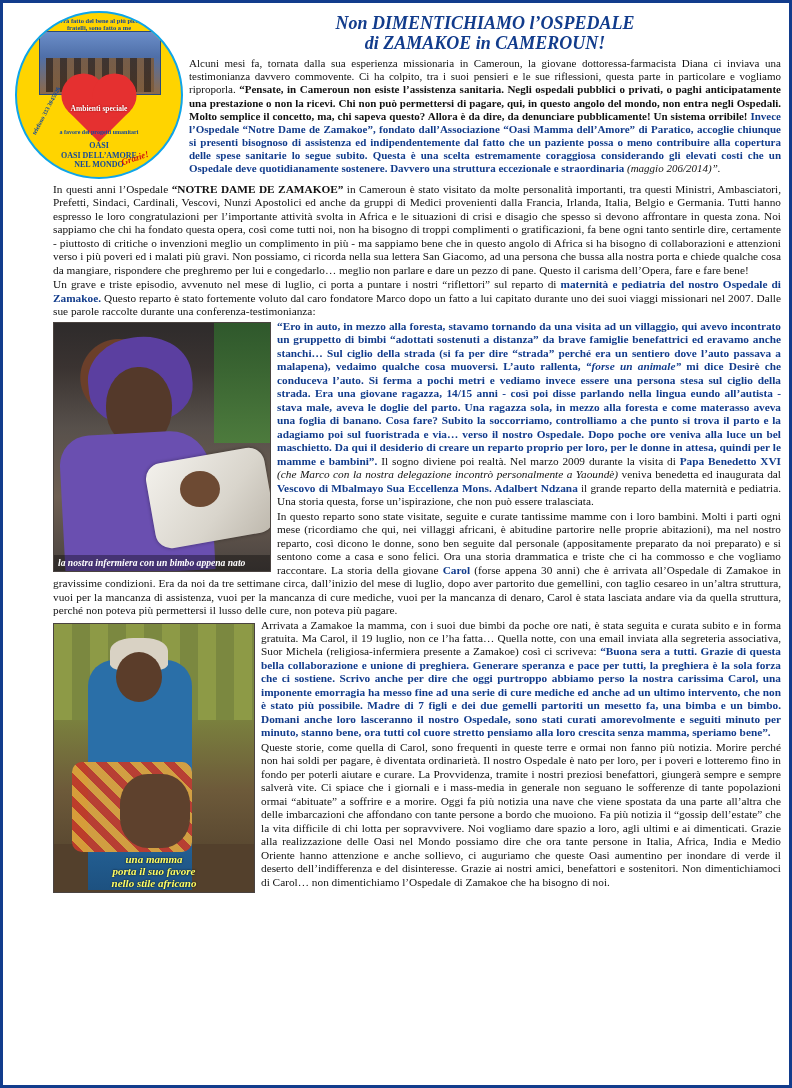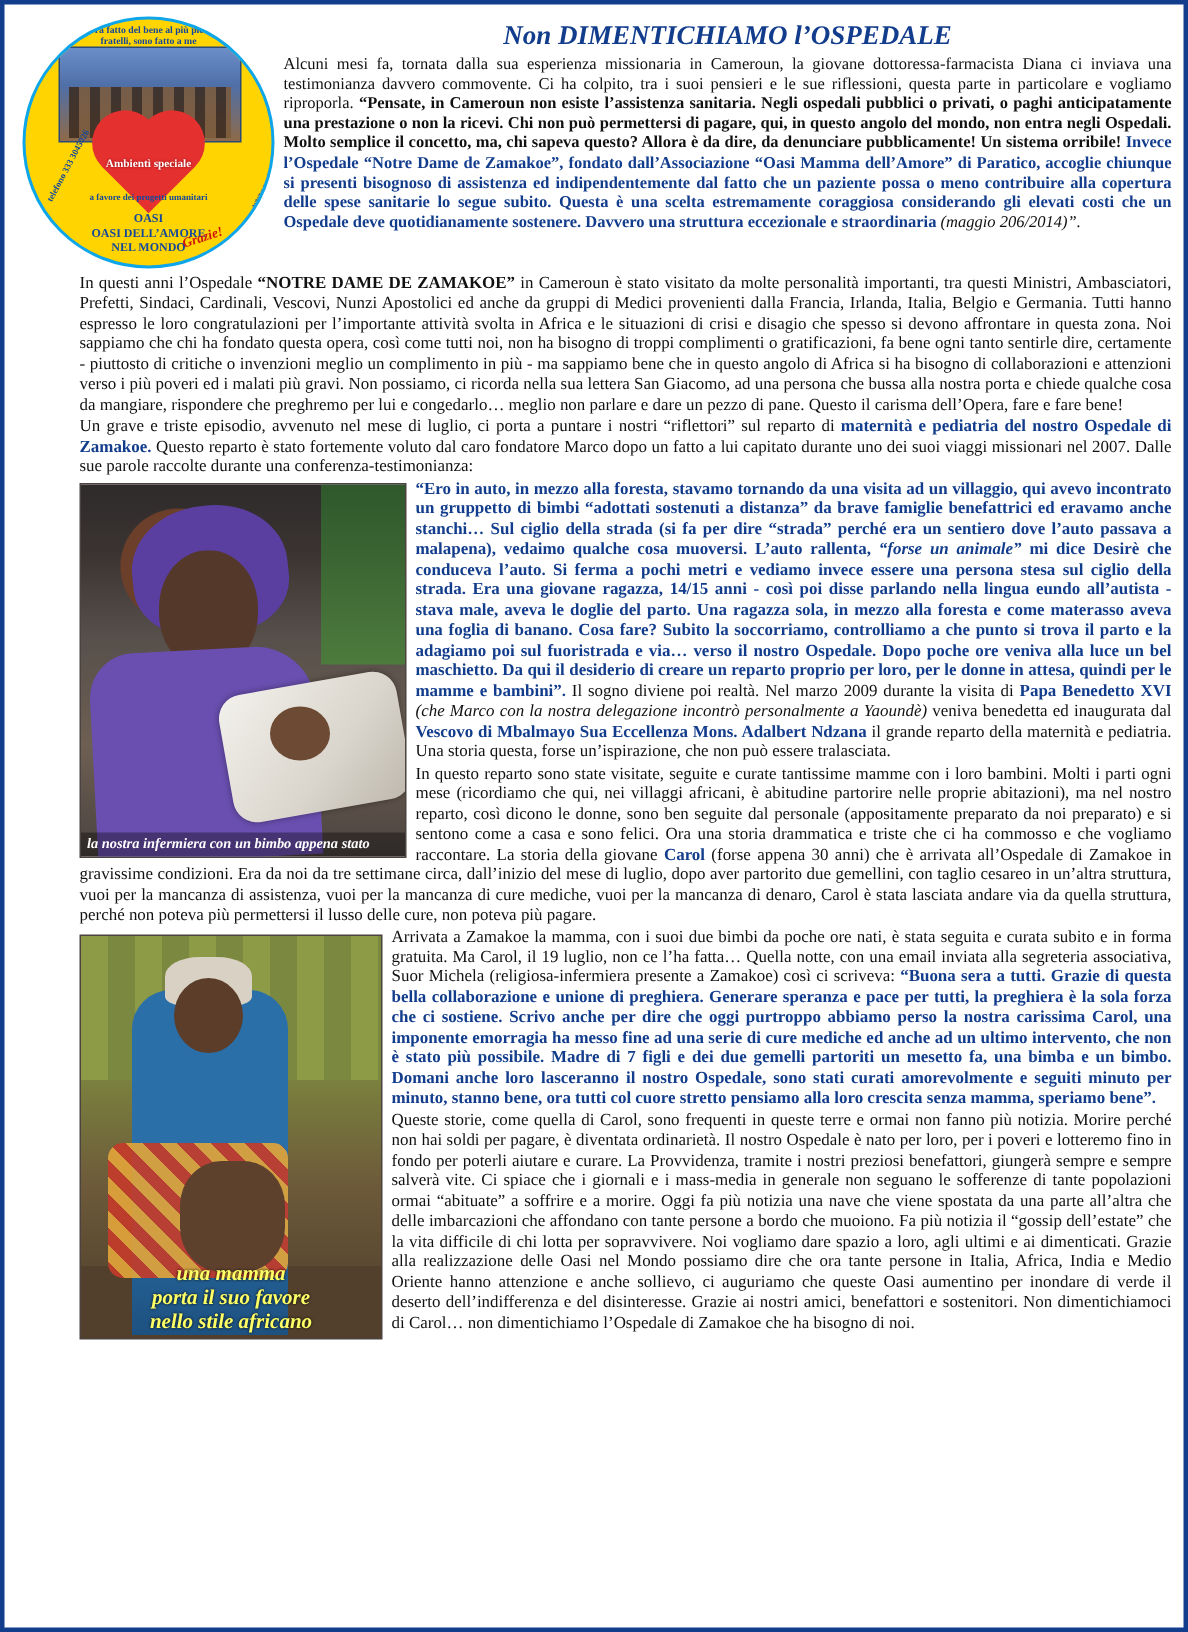--- a/index.html
+++ b/index.html
@@ -157,21 +157,21 @@
     background:linear-gradient(180deg,#2a6fa8 0 60%,#1d5180 100%);border-radius:26px 26px 0 0;}
   .p2-head{position:absolute;left:62px;top:28px;width:46px;height:50px;background:#5b3d2a;border-radius:50%;}
   .p2-scarf{position:absolute;left:56px;top:14px;width:58px;height:32px;background:#d9d2c4;border-radius:40% 40% 18% 18%;}
   .p2-baby{position:absolute;left:66px;top:150px;width:70px;height:74px;background:#5e412d;border-radius:40%;}
   .p2-cloth{position:absolute;left:18px;top:138px;width:120px;height:90px;
     background:repeating-linear-gradient(45deg,#c43b2a 0 8px,#e0a33a 8px 16px);opacity:.92;border-radius:10px;}
   .p2-ground{position:absolute;left:0;bottom:0;width:200px;height:48px;background:#53402c;}
   .caption2{
     position:absolute;left:0;bottom:2px;width:100%;
     text-align:center;
-    font-size:14px;font-weight:bold;font-style:italic;color:#ffff66;
+    font-size:11px;font-weight:bold;font-style:italic;color:#ffff66;
     line-height:1.12;
     text-shadow:0 0 2px #000;
   }
   .clearfix:after{content:"";display:block;clear:both;}
 </style>
 </head>
 <body>
 
 <div class="page">
 
@@ -191,20 +191,21 @@
         </div>
         <div class="logo-tel">telefono 333 3045026</div>
         <div class="logo-web">www.oasimadredellamore.it</div>
         <div class="logo-grazie">Grazie!</div>
       </div>
     </div>
 
     <div class="title-wrap">
       <div class="title">
         <div>Non DIMENTICHIAMO l’OSPEDALE</div>
+        <div>di ZAMAKOE in CAMEROUN!</div>
       </div>
       <p class="intro">
         <span>Alcuni mesi fa, tornata dalla sua esperienza missionaria in Cameroun, la giovane dottoressa-farmacista Diana ci inviava una testimonianza davvero commovente. Ci ha colpito, tra i suoi pensieri e le sue riflessioni, questa parte in particolare e vogliamo riproporla.</span>
         <b>“Pensate, in Cameroun non esiste l’assistenza sanitaria. Negli ospedali pubblici o privati, o paghi anticipatamente una prestazione o non la ricevi. Chi non può permettersi di pagare, qui, in questo angolo del mondo, non entra negli Ospedali. Molto semplice il concetto, ma, chi sapeva questo? Allora è da dire, da denunciare pubblicamente! Un sistema orribile!</b>
         <b class="blue">Invece l’Ospedale “Notre Dame de Zamakoe”, fondato dall’Associazione “Oasi Mamma dell’Amore” di Paratico, accoglie chiunque si presenti bisognoso di assistenza ed indipendentemente dal fatto che un paziente possa o meno contribuire alla copertura delle spese sanitarie lo segue subito. Questa è una scelta estremamente coraggiosa considerando gli elevati costi che un Ospedale deve quotidianamente sostenere. Davvero una struttura eccezionale e straordinaria</b>
         <i>(maggio 206/2014)”.</i>
       </p>
     </div>
   </div>
 
@@ -219,21 +220,21 @@
     </p>
 
     <div class="fig-left">
       <div class="photo1">
         <div class="p1-green"></div>
         <div class="p1-headwrap"></div>
         <div class="p1-face"></div>
         <div class="p1-body"></div>
         <div class="p1-bundle"></div>
         <div class="p1-baby"></div>
-        <div class="caption">la nostra infermiera con un bimbo appena stato</div>
+        <div class="caption">la nostra infermiera con un bimbo appena nato</div>
       </div>
     </div>
 
     <p>
       <b class="blue">“Ero in auto, in mezzo alla foresta, stavamo tornando da una visita ad un villaggio, qui avevo incontrato un gruppetto di bimbi “adottati sostenuti a distanza” da brave famiglie benefattrici ed eravamo anche stanchi… Sul ciglio della strada (si fa per dire “strada” perché era un sentiero dove l’auto passava a malapena), vedaimo qualche cosa muoversi. L’auto rallenta, </b><b class="blue" style="font-style:italic">“forse un animale”</b><b class="blue"> mi dice Desirè che conduceva l’auto. Si ferma a pochi metri e vediamo invece essere una persona stesa sul ciglio della strada. Era una giovane ragazza, 14/15 anni - così poi disse parlando nella lingua eundo all’autista - stava male, aveva le doglie del parto. Una ragazza sola, in mezzo alla foresta e come materasso aveva una foglia di banano. Cosa fare? Subito la soccorriamo, controlliamo a che punto si trova il parto e la adagiamo poi sul fuoristrada e via… verso il nostro Ospedale. Dopo poche ore veniva alla luce un bel maschietto. Da qui il desiderio di creare un reparto proprio per loro, per le donne in attesa, quindi per le mamme e bambini”.</b><span> Il sogno diviene poi realtà. Nel marzo 2009 durante la visita di </span><b class="blue">Papa Benedetto XVI</b><i> (che Marco con la nostra delegazione incontrò personalmente a Yaoundè)</i><span> veniva benedetta ed inaugurata dal </span><b class="blue">Vescovo di Mbalmayo Sua Eccellenza Mons. Adalbert Ndzana</b><span> il grande reparto della maternità e pediatria. Una storia questa, forse un’ispirazione, che non può essere tralasciata.</span>
     </p>
 
     <p>
       <span>In questo reparto sono state visitate, seguite e curate tantissime mamme con i loro bambini. Molti i parti ogni mese (ricordiamo che qui, nei villaggi africani, è abitudine partorire nelle proprie abitazioni), ma nel nostro reparto, così dicono le donne, sono ben seguite dal personale (appositamente preparato da noi preparato) e si sentono come a casa e sono felici. Ora una storia drammatica e triste che ci ha commosso e che vogliamo raccontare. La storia della giovane </span><b class="blue">Carol</b><span> (forse appena 30 anni) che è arrivata all’Ospedale di Zamakoe in gravissime condizioni. Era da noi da tre settimane circa, dall’inizio del mese di luglio, dopo aver partorito due gemellini, con taglio cesareo in un’altra struttura, vuoi per la mancanza di assistenza, vuoi per la mancanza di cure mediche, vuoi per la mancanza di denaro, Carol è stata lasciata andare via da quella struttura, perché non poteva più permettersi il lusso delle cure, non poteva più pagare.</span>
     </p>

